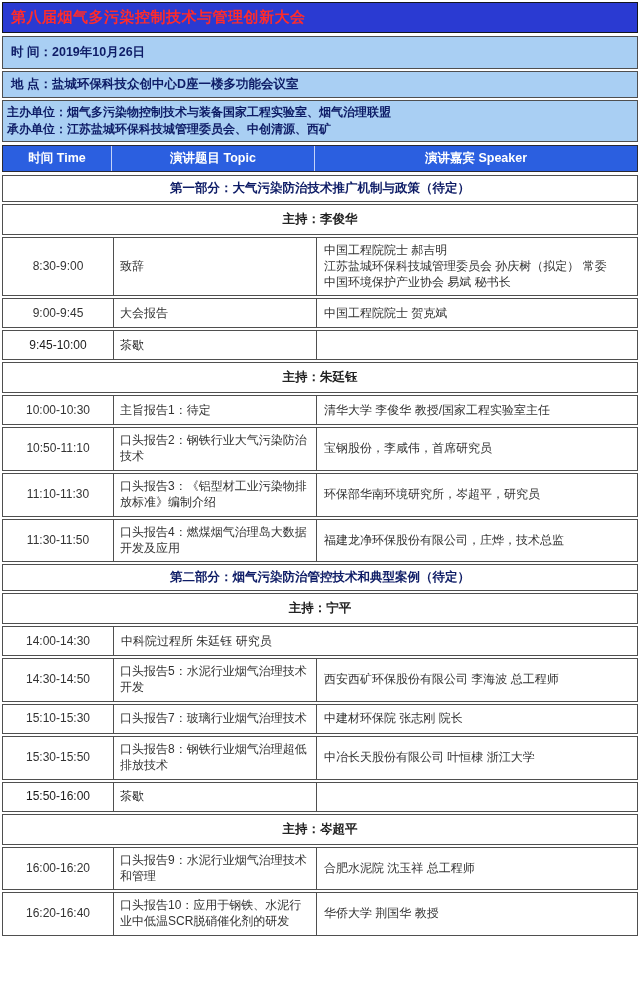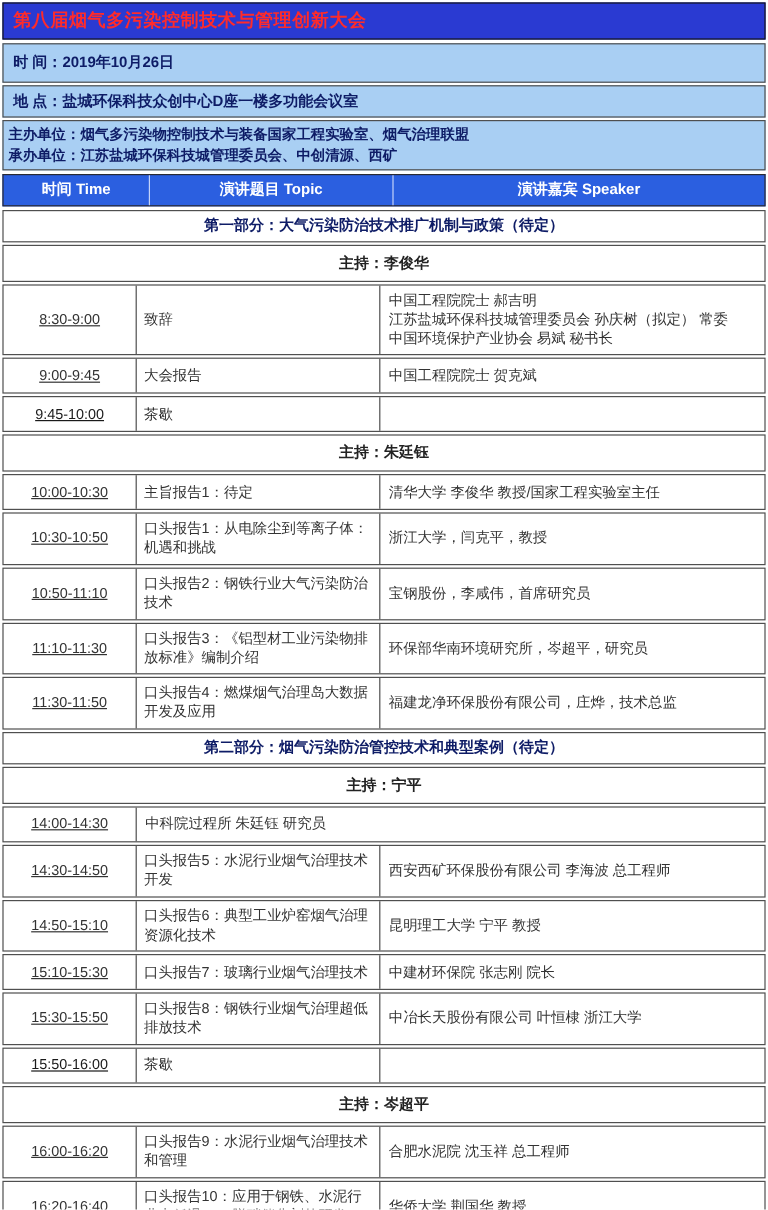--- a/index.html
+++ b/index.html
@@ -46,35 +46,35 @@
     background: var(--header-bg, #2b5fe0);
     border: 1px solid #2a2a33;
     min-height: 27px;
     margin-bottom: 3px;
   }
   .hcell {
     color: #ffffff; font-size: 12.5px; font-weight: bold;
     display: flex; align-items: center; justify-content: center;
     border-right: 1px solid rgba(235,240,255,.8);
   }
-  .hcell.c-time { width: 122px; }
+  .hcell.c-time { width: 109px; }
   .hcell.c-topic { width: 203px; }
   .hcell.c-speaker { flex: 1; border-right: none; }
 
   #agenda-rows .trow {
     display: flex;
     border: 1px solid #4f4f4f;
     background: #ffffff;
     margin-bottom: 2px;
   }
   .trow .cell { font-size: 12px; color: #333333; line-height: 1.32; }
   .cell.time {
     width: 111px; padding: 5px 2px;
     display: flex; align-items: center; justify-content: center;
-    text-align: right; border-right: 1px solid #4f4f4f; text-decoration: underline;
+    text-align: right; border-right: 1px solid #4f4f4f;
   }
   .cell.topic {
     width: 203px; padding: 5px 6px;
     display: flex; align-items: center;
     border-right: 1px solid #4f4f4f;
   }
   .cell.speaker {
     flex: 1; padding: 5px 7px;
     display: flex; align-items: center;
     white-space: pre-line;
@@ -151,25 +151,20 @@
         <div class="cell topic">茶歇</div>
         <div class="cell speaker"></div>
       </div>
       <div class="trow chair">主持：朱廷钰</div>
       <div class="trow session">
         <div class="cell time">10:00-10:30</div>
         <div class="cell topic">主旨报告1：待定</div>
         <div class="cell speaker">清华大学  李俊华  教授/国家工程实验室主任</div>
       </div>
       <div class="trow session">
-        <div class="cell time">10:30-10:50</div>
-        <div class="cell topic">口头报告1：从电除尘到等离子体： 机遇和挑战</div>
-        <div class="cell speaker">浙江大学，闫克平，教授</div>
-      </div>
-      <div class="trow session">
         <div class="cell time">10:50-11:10</div>
         <div class="cell topic">口头报告2：钢铁行业大气污染防治技术</div>
         <div class="cell speaker">宝钢股份，李咸伟，首席研究员</div>
       </div>
       <div class="trow session">
         <div class="cell time">11:10-11:30</div>
         <div class="cell topic">口头报告3：《铝型材工业污染物排放标准》编制介绍</div>
         <div class="cell speaker">环保部华南环境研究所，岑超平，研究员</div>
       </div>
       <div class="trow session">
@@ -180,25 +175,20 @@
       <div class="trow section">第二部分：烟气污染防治管控技术和典型案例（待定）</div>
       <div class="trow chair">主持：宁平</div>
       <div class="trow session">
         <div class="cell time">14:00-14:30</div>
         <div class="cell speaker">中科院过程所  朱廷钰  研究员</div>
       </div>
       <div class="trow session">
         <div class="cell time">14:30-14:50</div>
         <div class="cell topic">口头报告5：水泥行业烟气治理技术开发</div>
         <div class="cell speaker">西安西矿环保股份有限公司 李海波 总工程师</div>
-      </div>
-      <div class="trow session">
-        <div class="cell time">14:50-15:10</div>
-        <div class="cell topic">口头报告6：典型工业炉窑烟气治理资源化技术</div>
-        <div class="cell speaker">昆明理工大学 宁平 教授</div>
       </div>
       <div class="trow session">
         <div class="cell time">15:10-15:30</div>
         <div class="cell topic">口头报告7：玻璃行业烟气治理技术</div>
         <div class="cell speaker">中建材环保院 张志刚 院长</div>
       </div>
       <div class="trow session">
         <div class="cell time">15:30-15:50</div>
         <div class="cell topic">口头报告8：钢铁行业烟气治理超低排放技术</div>
         <div class="cell speaker">中冶长天股份有限公司 叶恒棣 浙江大学</div>

